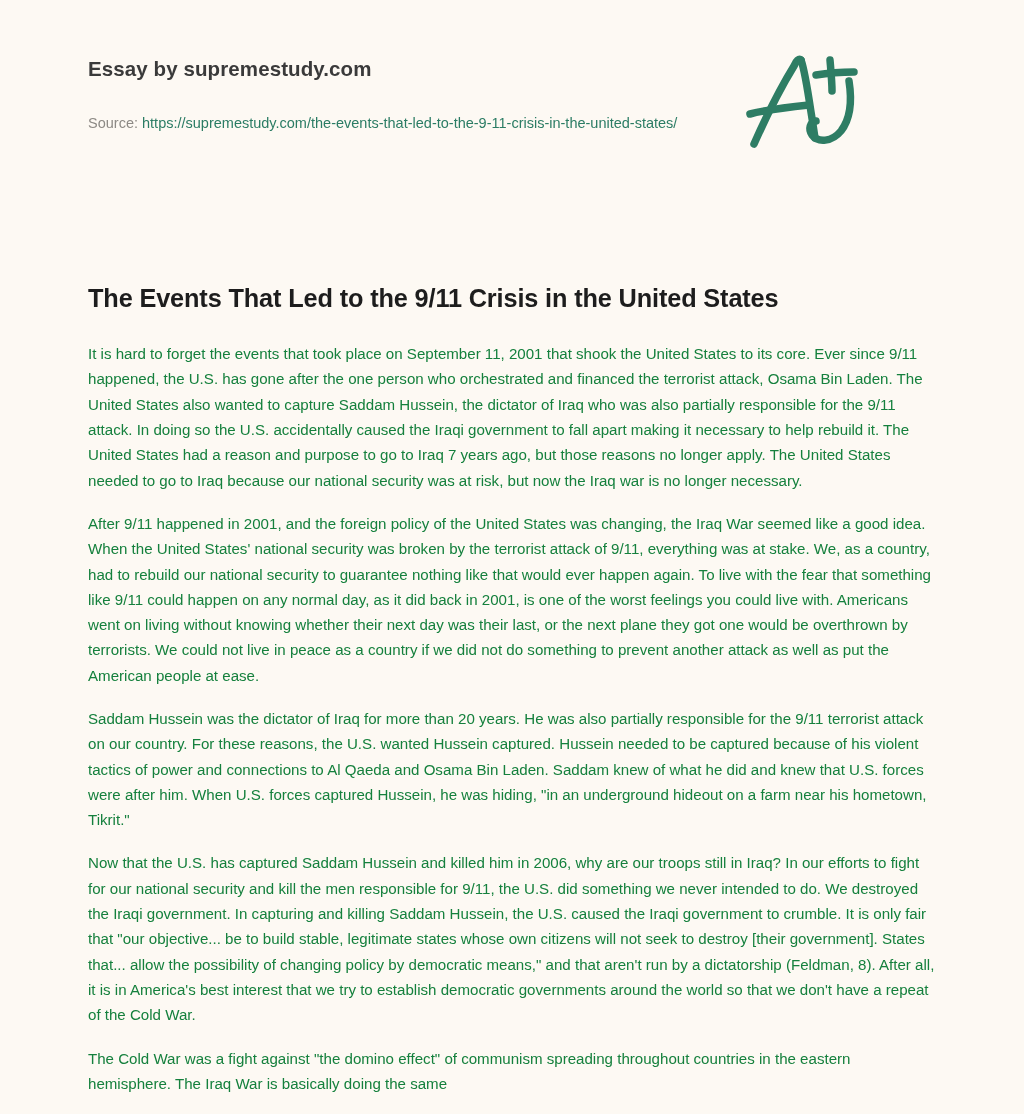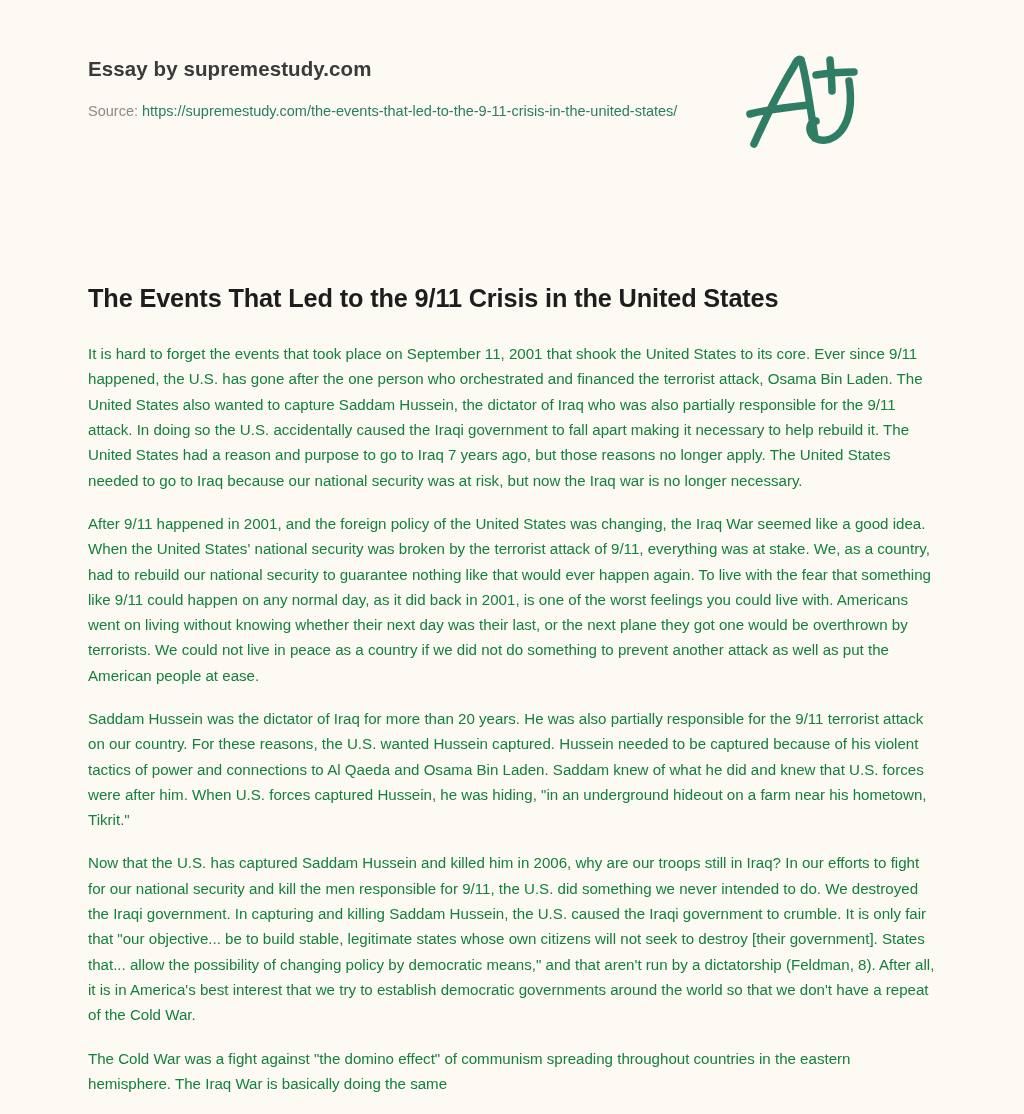--- a/index.html
+++ b/index.html
@@ -33,21 +33,21 @@
   .essay-by {
     font-size: 20.5px;
     font-weight: bold;
     color: #3a3a3a;
     letter-spacing: 0.1px;
     line-height: 1.25;
     margin: 0;
   }
 
   .source-line {
-    margin-top: 18px;
+    margin-top: 30px;
     font-size: 14.5px;
     line-height: 1.62;
     max-width: 640px;
     color: #8d8a85;
     word-break: break-word;
   }
 
   .source-label {
     color: #8d8a85;
   }

